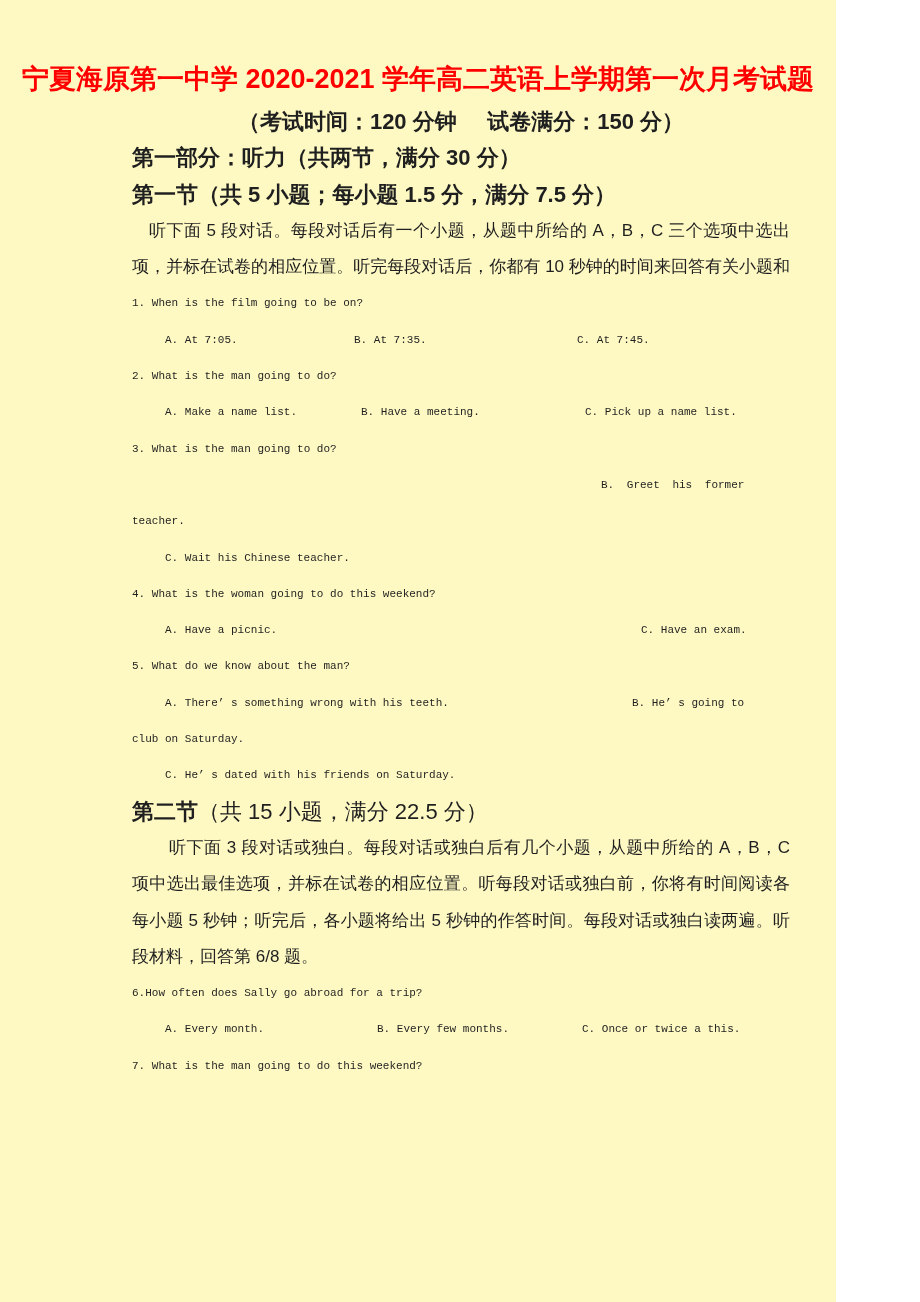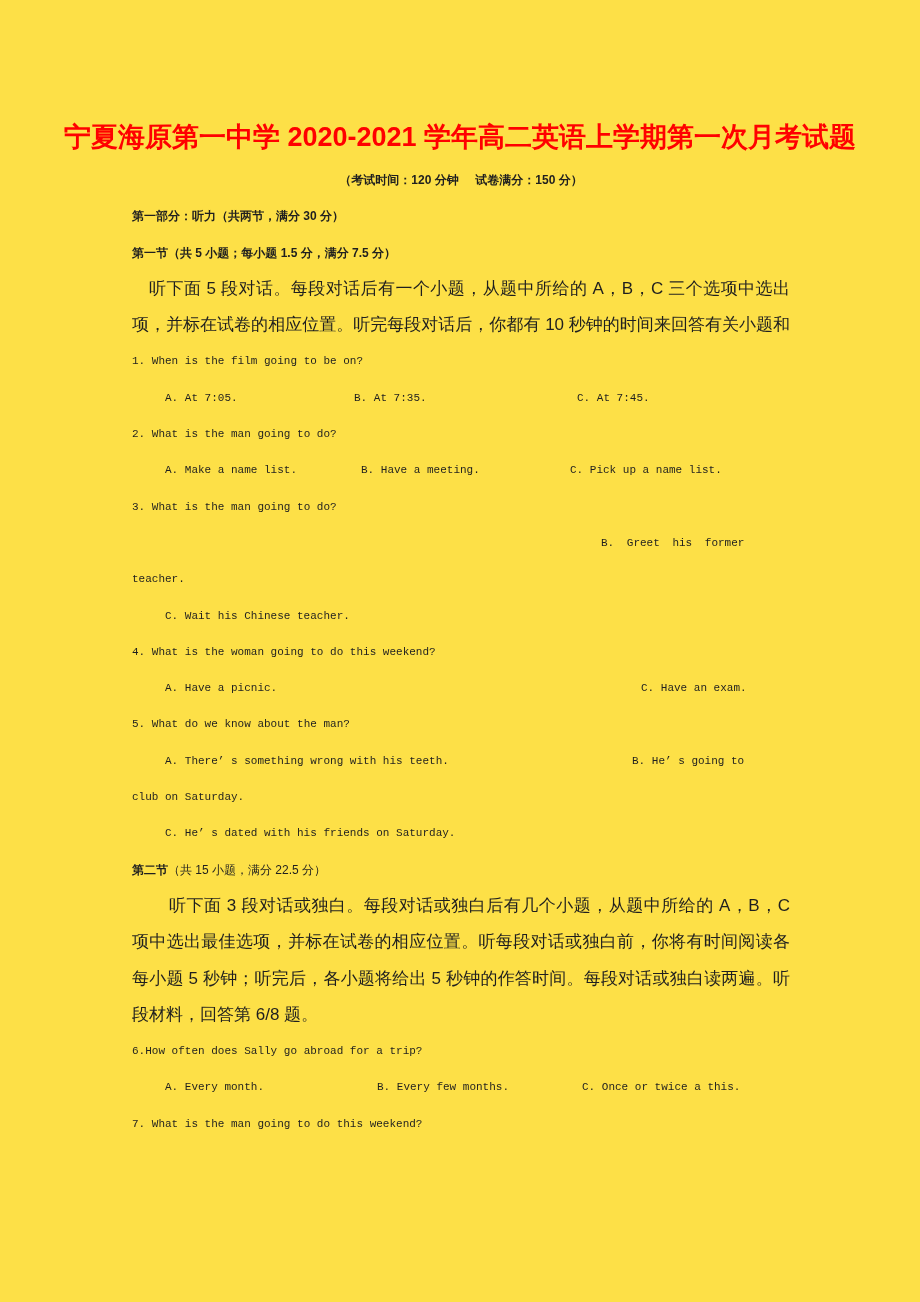--- a/index.html
+++ b/index.html
@@ -1,22 +1,22 @@
 <!DOCTYPE html>
 <html><head>
 <meta charset="utf-8">
 <style>
   html, body { margin: 0; padding: 0; background: #ffffff; }
   .page {
     position: relative;
-    width: 920px;
+    width: 836px;
     height: 1302px;
-    background: #fde047;
+    background: #fef9c3;
     box-sizing: border-box;
-    padding-top: 112px;
+    padding-top: 54px;
     overflow: hidden;
     font-family: "Liberation Sans", "DejaVu Sans", sans-serif;
     color: #1f1f1f;
   }
   .title {
     height: 50px;
     line-height: 50px;
     text-align: center;
     font-size: 27px;
     font-weight: bold;
@@ -28,21 +28,21 @@
     width: 658px;
   }
   .row {
     height: 36.3px;
     line-height: 36.3px;
     font-size: 17px;
     white-space: pre;
   }
   .center { text-align: center; }
   .bold { font-weight: bold; }
-  .cn-head { font-size: 12px; }
+  .cn-head { font-size: 22px; }
   .jline {
     white-space: normal;
     text-align: justify;
     text-align-last: justify;
     overflow: hidden;
   }
   .lastline { white-space: pre; }
   .indent1 { padding-left: 17px; box-sizing: border-box; }
   .indent2 { padding-left: 37px; box-sizing: border-box; }
   .en {
@@ -77,21 +77,21 @@
     <div class="row en opt-row">
       <span class="oa">A. At 7:05.</span>
       <span style="left:222px">B. At 7:35.</span>
       <span style="left:445px">C. At 7:45.</span>
     </div>
 
     <div class="row en">2. What is the man going to do?</div>
     <div class="row en opt-row">
       <span class="oa">A. Make a name list.</span>
       <span style="left:229px">B. Have a meeting.</span>
-      <span style="left:438px">C. Pick up a name list.</span>
+      <span style="left:453px">C. Pick up a name list.</span>
     </div>
 
     <div class="row en">3. What is the man going to do?</div>
     <div class="row en opt-row">
       <span class="spread" style="left:469px">B. Greet his former</span>
     </div>
     <div class="row en">teacher.</div>
     <div class="row en opt-row">
       <span class="oa">C. Wait his Chinese teacher.</span>
     </div>

